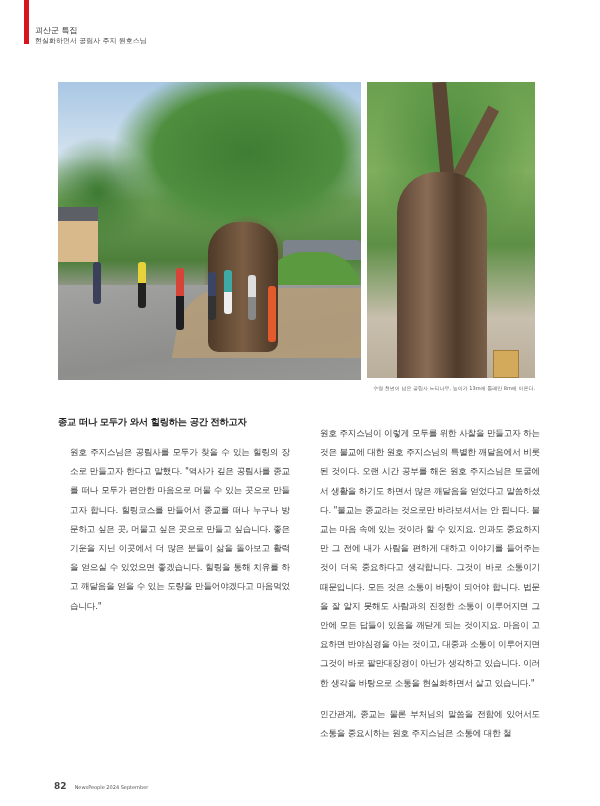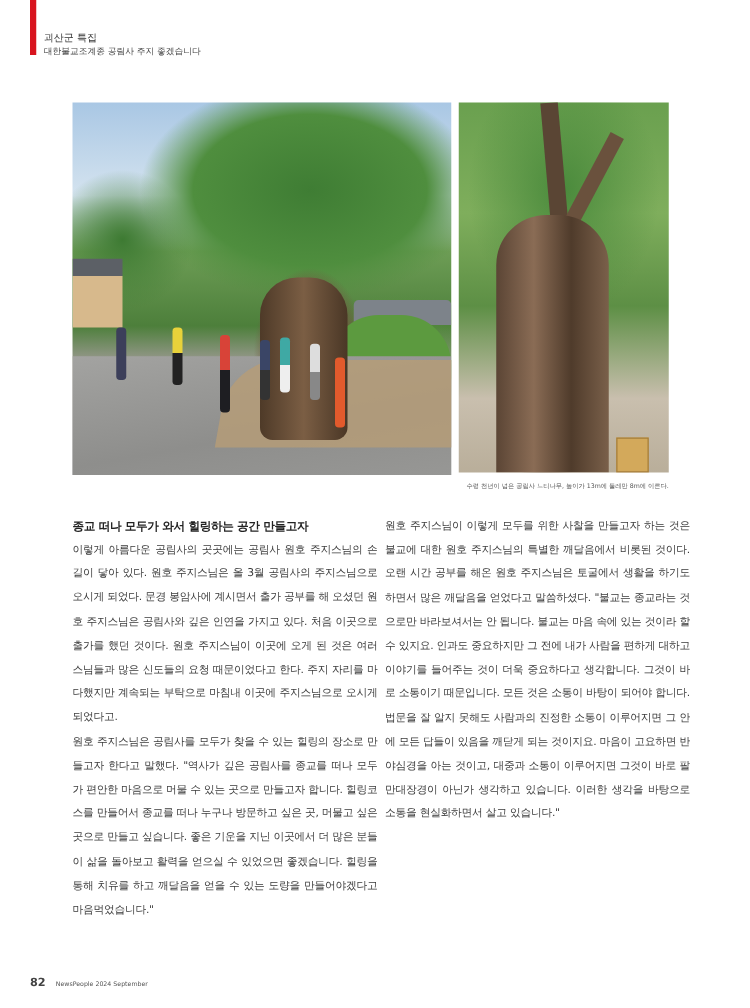--- a/index.html
+++ b/index.html
@@ -43,33 +43,33 @@
   #photo-right .branch1 { position:absolute; left:70px; top:0; width:14px; height:110px; background:#5a4534; transform:rotate(-5deg); }
   #photo-right .branch2 { position:absolute; left:95px; top:20px; width:12px; height:110px; background:#6a513d; transform:rotate(28deg); }
   #photo-right .box { position:absolute; left:126px; top:268px; width:24px; height:26px; background:#d3a95b; border:1px solid #a47d3b; }
 
   .caption { position:absolute; right:65px; top:385px; font-size:5px; color:#555; white-space:nowrap; }
 
   .col { position:absolute; top:412px; width:244px; font-size:8.6px; line-height:19.2px; color:#3a3a3a; letter-spacing:-0.2px; }
   .col-left { left:58px; }
   .col-right { left:308px; }
   .col h3 { margin:0; font-size:9.3px; font-weight:bold; color:#222; line-height:19px; letter-spacing:-0.3px; }
-  .col p { margin:0; text-align:justify; text-align-last:left; }
+  .col p { margin:12px; text-align:justify; text-align-last:left; }
   .col-right h3.second { margin-top:10px; }
 
   .footer { position:absolute; left:24px; top:774px; white-space:nowrap; }
-  .footer .page-num { font-size:9px; color:#444; font-weight:bold; }
+  .footer .page-num { font-size:9px; color:#444; font-weight:bold;margin-left:30px; }
   .footer .pub { font-size:5px; color:#555; margin-left:3px; }
 </style>
 </head>
 <body>
 
 <div class="red-bar"></div>
 <div class="section-title">괴산군 특집</div>
-<div class="section-sub">대한불교조계종 공림사 주지 좋겠습니다</div>
+<div class="section-sub">현실화하면서 공림사 주지 원호스님</div>
 
 <div class="photo" id="photo-left">
   <div class="building"></div>
   <div class="roof-right"></div>
   <div class="bush"></div>
   <div class="ground"></div>
   <div class="path"></div>
   <div class="trunk"></div>
   <div class="person" style="left:35px;top:180px;height:42px;background:#3c3f5a;"></div>
   <div class="person" style="left:80px;top:180px;height:46px;background:linear-gradient(#e8d23a 0 45%,#222 45%);"></div>
@@ -83,25 +83,25 @@
 <div class="photo" id="photo-right">
   <div class="branch1"></div>
   <div class="branch2"></div>
   <div class="trunk"></div>
   <div class="box"></div>
 </div>
 
 <div class="caption">수령 천년이 넘은 공림사 느티나무, 높이가 13m에 둘레만 8m에 이른다.</div>
 
 <div class="col col-left">
-  <h3>종교 떠나 모두가 와서 힐링하는 공간 만들고자</h3>
-  <p>이렇게 아름다운 공림사의 곳곳에는 공림사 원호 주지스님의 손길이 닿아 있다. 원호 주지스님은 올 3월 공림사의 주지스님으로 오시게 되었다. 문경 봉암사에 계시면서 출가 공부를 해 오셨던 원호 주지스님은 공림사와 깊은 인연을 가지고 있다. 처음 이곳으로 출가를 했던 것이다. 원호 주지스님이 이곳에 오게 된 것은 여러 스님들과 많은 신도들의 요청 때문이었다고 한다. 주지 자리를 마다했지만 계속되는 부탁으로 마침내 이곳에 주지스님으로 오시게 되었다고.</p>
+  <h3>종교 떠나 모두가 와서 힐링하는 공간 전하고자</h3>
   <p>원호 주지스님은 공림사를 모두가 찾을 수 있는 힐링의 장소로 만들고자 한다고 말했다. "역사가 깊은 공림사를 종교를 떠나 모두가 편안한 마음으로 머물 수 있는 곳으로 만들고자 합니다. 힐링코스를 만들어서 종교를 떠나 누구나 방문하고 싶은 곳, 머물고 싶은 곳으로 만들고 싶습니다. 좋은 기운을 지닌 이곳에서 더 많은 분들이 삶을 돌아보고 활력을 얻으실 수 있었으면 좋겠습니다. 힐링을 통해 치유를 하고 깨달음을 얻을 수 있는 도량을 만들어야겠다고 마음먹었습니다."</p>
 </div>
 
 <div class="col col-right">
   <p>원호 주지스님이 이렇게 모두를 위한 사찰을 만들고자 하는 것은 불교에 대한 원호 주지스님의 특별한 깨달음에서 비롯된 것이다. 오랜 시간 공부를 해온 원호 주지스님은 토굴에서 생활을 하기도 하면서 많은 깨달음을 얻었다고 말씀하셨다. "불교는 종교라는 것으로만 바라보셔서는 안 됩니다. 불교는 마음 속에 있는 것이라 할 수 있지요. 인과도 중요하지만 그 전에 내가 사람을 편하게 대하고 이야기를 들어주는 것이 더욱 중요하다고 생각합니다. 그것이 바로 소통이기 때문입니다. 모든 것은 소통이 바탕이 되어야 합니다. 법문을 잘 알지 못해도 사람과의 진정한 소통이 이루어지면 그 안에 모든 답들이 있음을 깨닫게 되는 것이지요. 마음이 고요하면 반야심경을 아는 것이고, 대중과 소통이 이루어지면 그것이 바로 팔만대장경이 아닌가 생각하고 있습니다. 이러한 생각을 바탕으로 소통을 현실화하면서 살고 있습니다."</p>
+  <p>인간관계, 종교는 물론 부처님의 말씀을 전함에 있어서도 소통을 중요시하는 원호 주지스님은 소통에 대한 철</p>
 </div>
 
 <div class="footer">
   <span class="page-num">82</span>
   <span class="pub">NewsPeople 2024 September</span>
 </div>
 
 </body></html>

